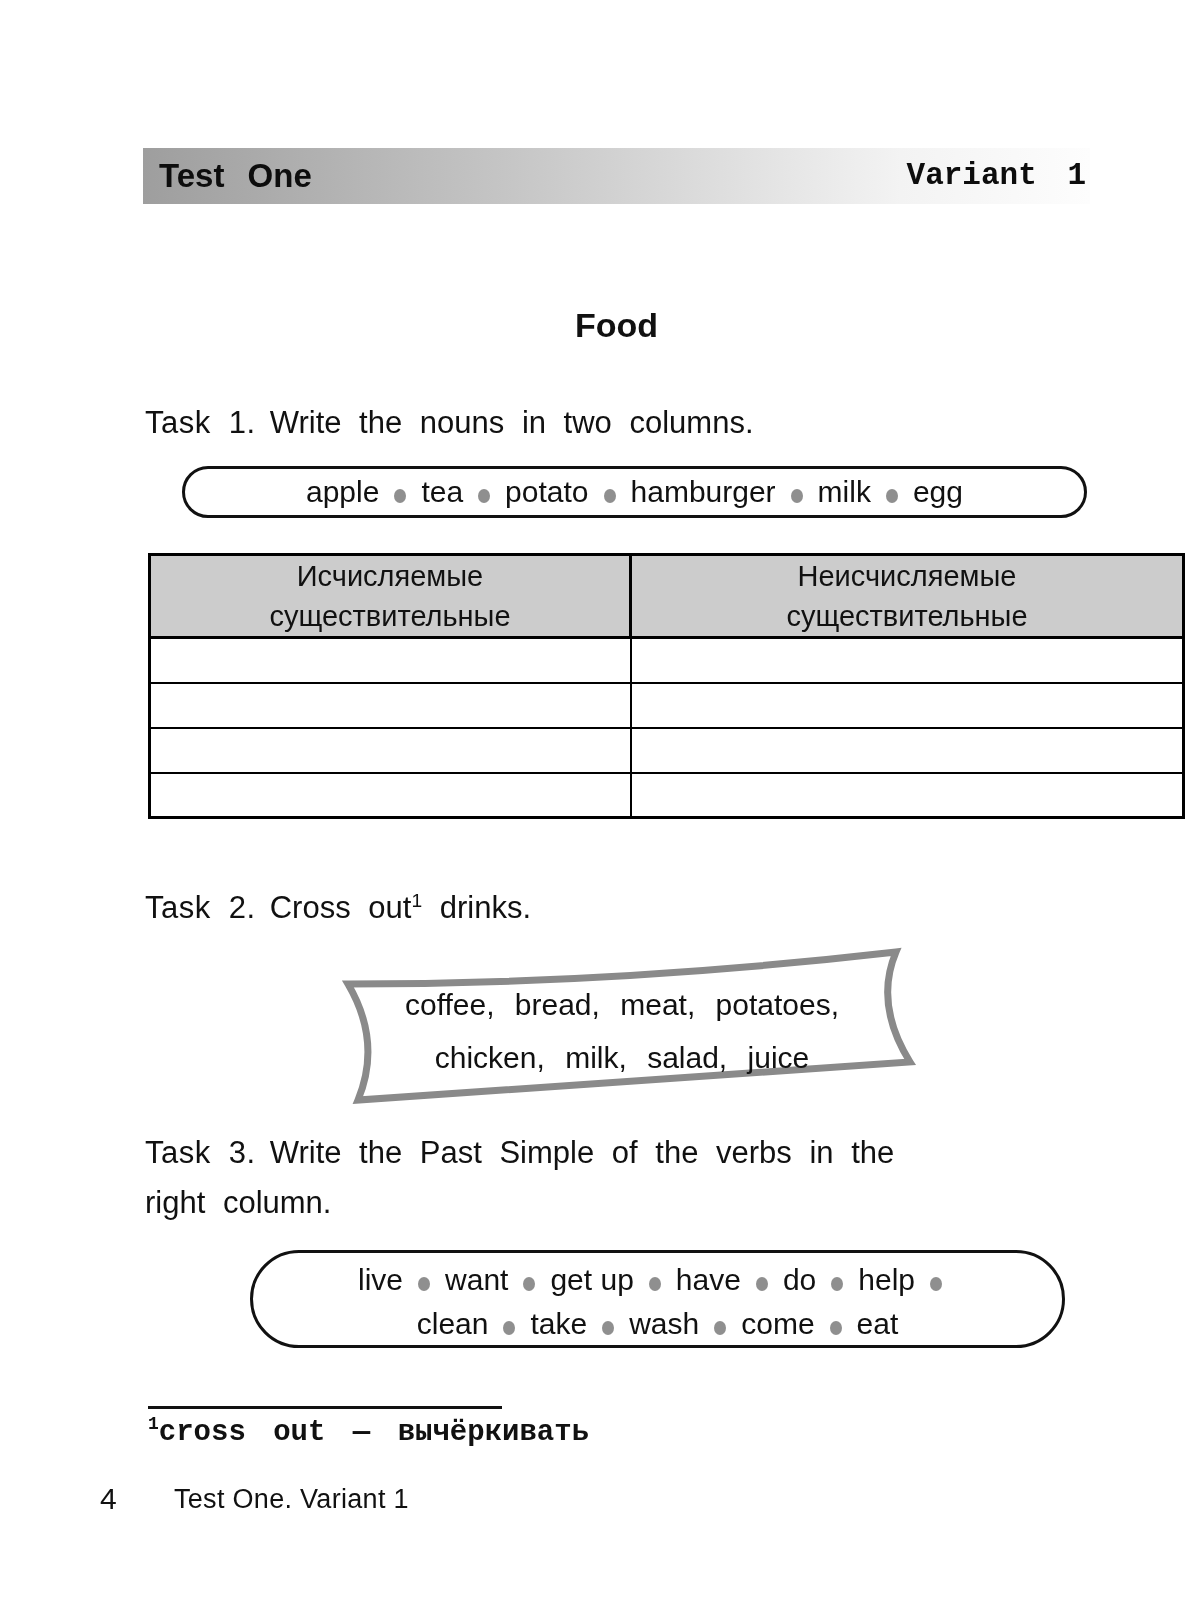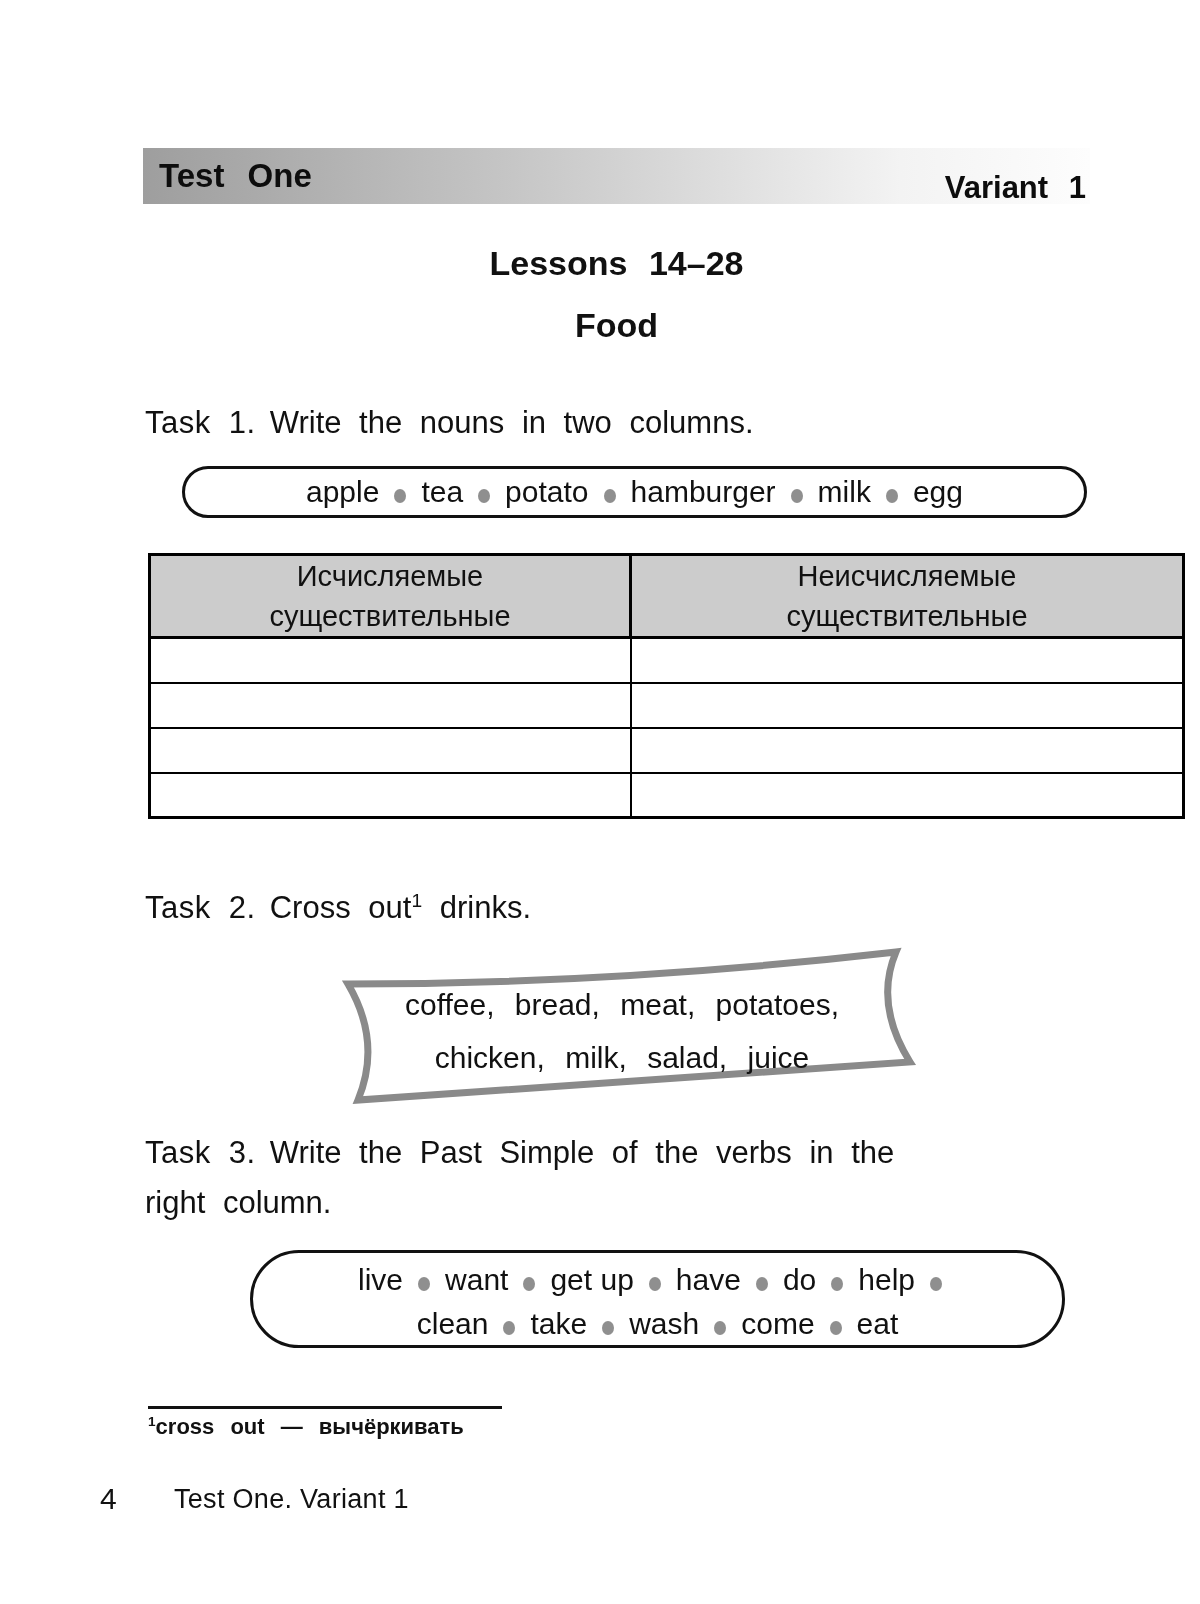--- a/index.html
+++ b/index.html
@@ -10,22 +10,22 @@
   
   .bar{
     position:absolute;left:143px;top:148px;width:947px;height:56px;
     background:linear-gradient(90deg,#9e9e9e 0%,#c9c9c9 42%,#f3f3f3 80%,#fdfdfd 100%);
   }
   .bar-left{
     position:absolute;left:16px;top:0;height:56px;line-height:56px;
     font-size:33px;font-weight:bold;word-spacing:14px;color:#0d0d0d;
   }
   .bar-right{
-    position:absolute;right:4px;top:12px;height:56px;line-height:56px;
-    font-size:31px;font-weight:bold;word-spacing:12px;color:#0d0d0d;
+    position:absolute;right:4px;top:0;height:56px;line-height:56px;
+    font-size:31px;font-weight:bold;word-spacing:12px;color:#0d0d0d;font-family:Liberation Mono, monospace;
   }
   .h-center{
     position:absolute;left:143px;width:947px;text-align:center;
     font-size:34px;font-weight:bold;word-spacing:12px;
   }
   .h-lessons{top:244px;}
   .h-food{top:306px;}
   .task-line{
     position:absolute;left:145px;width:935px;font-size:31px;line-height:50px;word-spacing:9px;
   }
@@ -63,37 +63,36 @@
   
   .banner{position:absolute;left:322px;top:944px;width:600px;height:162px;}
   .banner svg{position:absolute;left:0;top:0;}
   .banner-text{
     position:absolute;left:0;top:34px;width:100%;text-align:center;
     font-size:30px;line-height:53px;word-spacing:12px;white-space:pre-line;
   }
   
   .footnote-rule{position:absolute;left:148px;top:1406px;width:354px;height:3px;background:#111;}
   .footnote{
-    position:absolute;left:148px;top:1414px;font-size:22px;font-weight:bold;word-spacing:10px;
+    position:absolute;left:148px;top:1414px;font-size:29px;font-weight:bold;word-spacing:10px;font-family:Liberation Mono, monospace;
   }
   
   .page-num{position:absolute;left:100px;top:1482px;font-size:30px;}
   .running-title{position:absolute;left:174px;top:1484px;font-size:27px;letter-spacing:0.3px;}
 </style>
 </head>
 <body>
 
 <div class="page">
 
   <div class="bar">
     <span class="bar-left">Test One</span>
     <span class="bar-right">Variant 1</span>
   </div>
 
-  <div class="h-center h-lessons">Lessons 14–28</div>
   <div class="h-center h-food">Food</div>
 
   <div class="task-line task1">
     <span class="task-label">Task 1.</span><span>Write the nouns in two columns.</span>
   </div>
 
   <div class="pill pill1">
     <span class="vline"><span class="word">apple</span><span class="dot"></span><span class="word">tea</span><span class="dot"></span><span class="word">potato</span><span class="dot"></span><span class="word">hamburger</span><span class="dot"></span><span class="word">milk</span><span class="dot"></span><span class="word">egg</span></span>
   </div>
 

